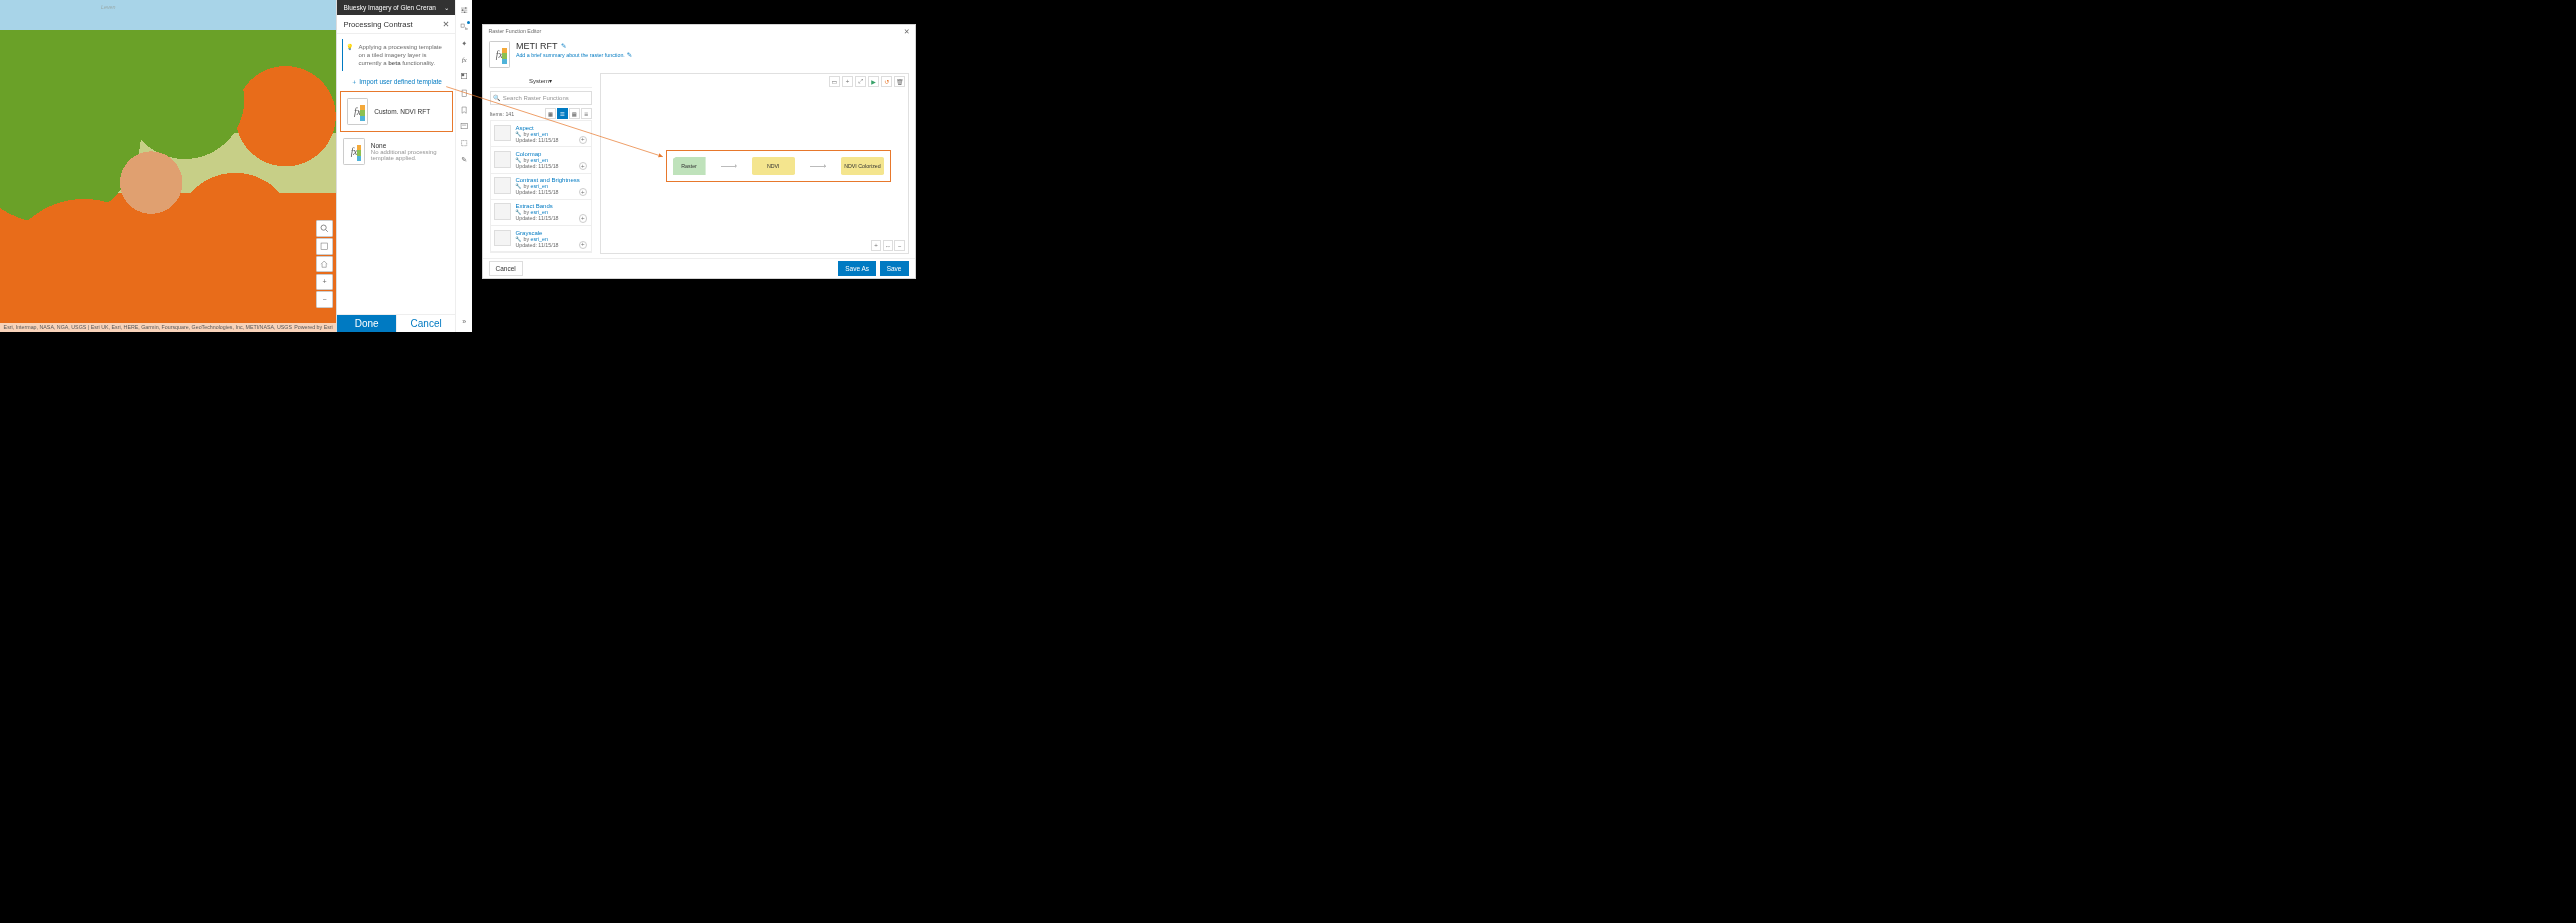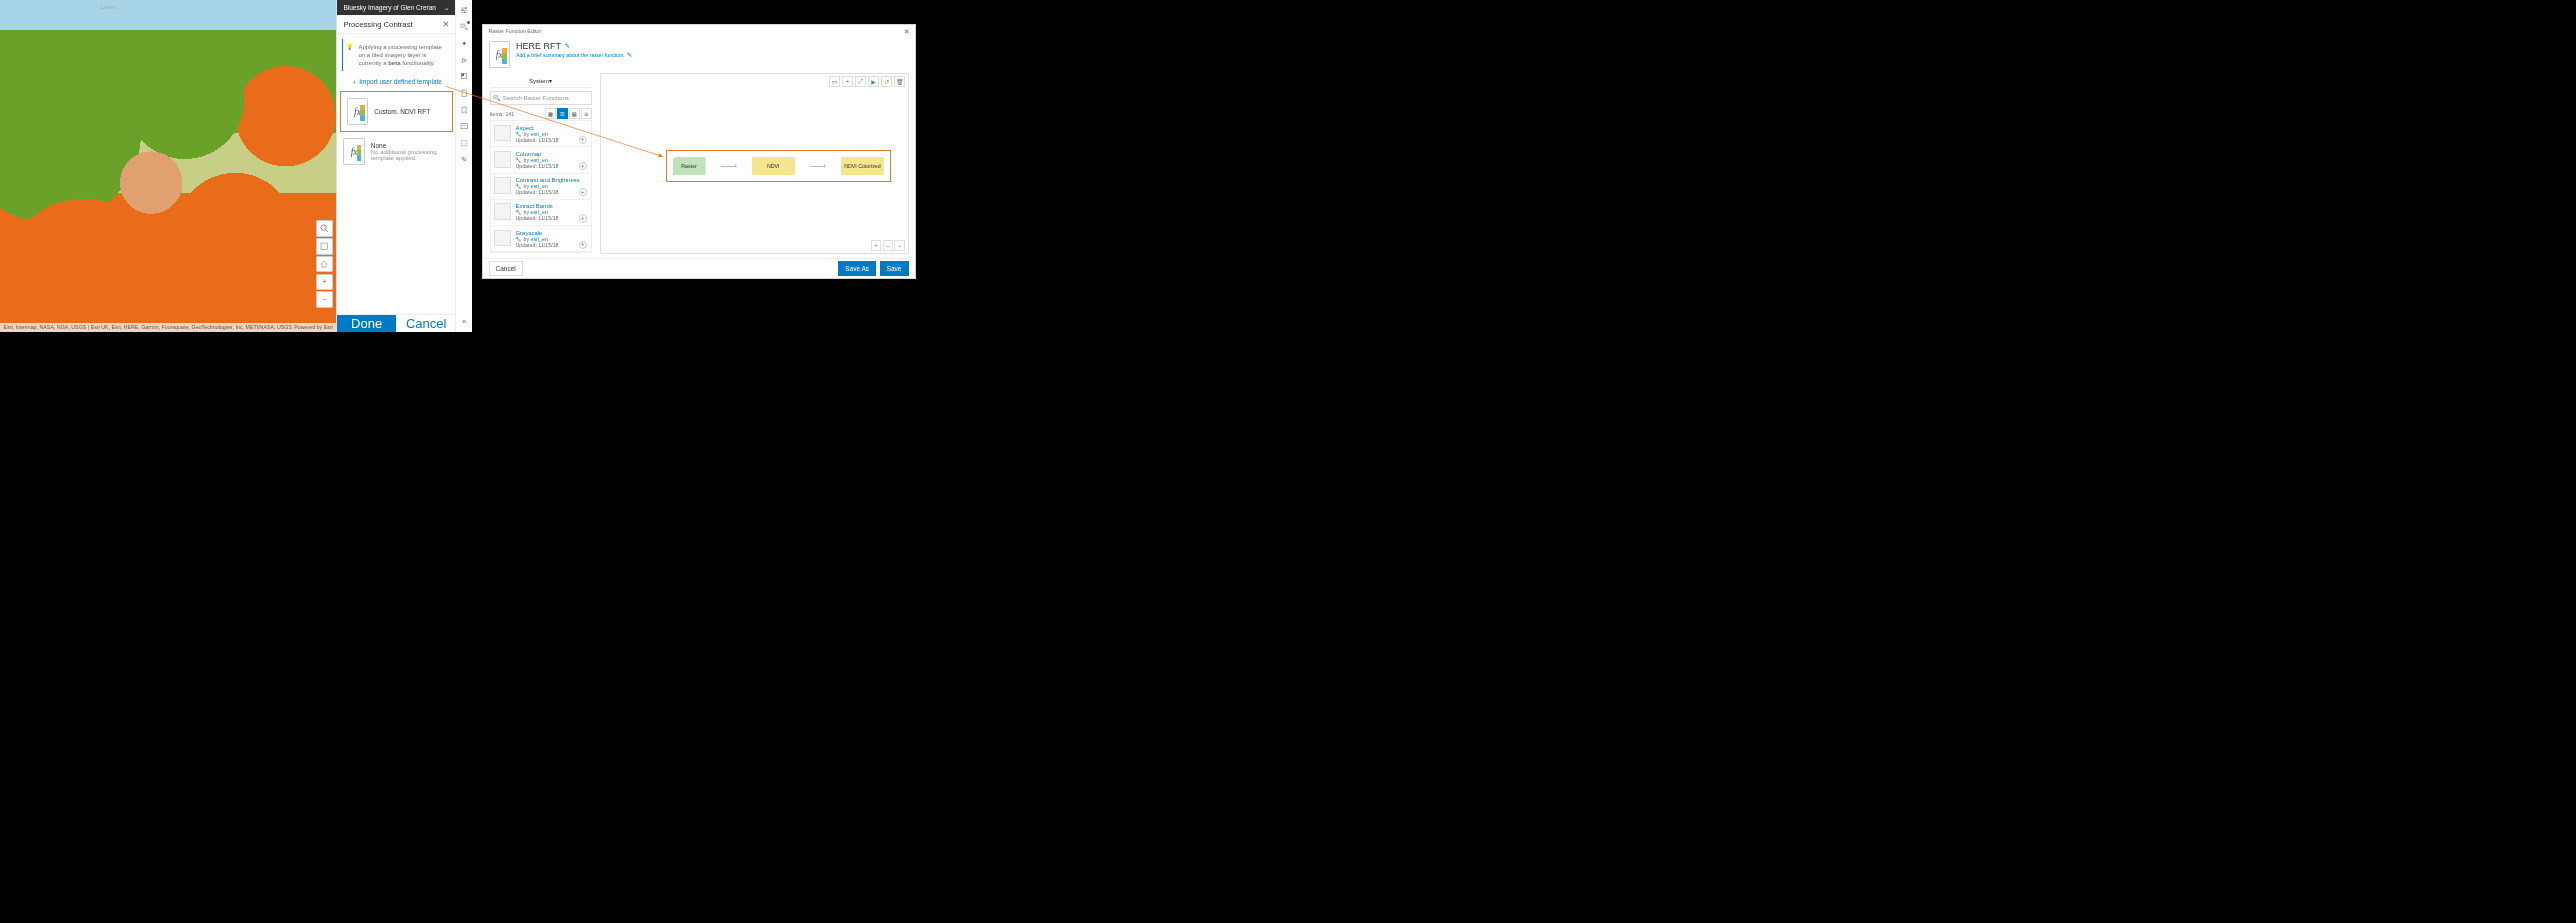--- a/index.html
+++ b/index.html
@@ -28,21 +28,21 @@
   .info-box{margin:4.7px;border-left:1.8px solid #007ac2;padding:3.6px 3.6px 3.6px 15.4px;position:relative;font-size:6px;color:#6a6a6a;line-height:1.35;}
   .info-box .bulb{position:absolute;left:3.6px;top:3.6px;color:#007ac2;}
   .import-link{text-align:center;color:#007ac2;font-size:6.5px;padding:2.4px 0 4.7px;cursor:pointer;}
   .tmpl{display:flex;gap:6px;padding:6px;border-bottom:none;}
   .tmpl.active{border:1.2px solid #e7782c;margin:0 2.4px;}
   .fx-icon{width:21.4px;height:27px;border:0.6px solid #ccc;border-radius:1.2px;display:flex;flex-direction:column;align-items:center;justify-content:center;font-style:italic;font-family:serif;font-size:9.5px;color:#555;position:relative;background:#fff;}
   .fx-icon::after{content:"";position:absolute;right:2.4px;top:6px;width:4.7px;height:15.4px;background:linear-gradient(#f4a93a 0 33%,#8cc051 33% 66%,#4fb3d9 66% 100%);}
   .tmpl-body{display:flex;flex-direction:column;justify-content:center;font-size:6.5px;color:#323232;}
   .tmpl-sub{color:#949494;font-size:6px;max-width:71px;}
   .panel-footer{margin-top:auto;border-top:0.6px solid #eee;display:flex;}
-  .panel-footer .btn{flex:1;height:16.6px;display:flex;align-items:center;justify-content:center;font-size:13px;cursor:pointer;}
+  .panel-footer .btn{flex:1;height:16.6px;display:flex;align-items:center;justify-content:center;font-size:10px;cursor:pointer;}
   .btn-primary{background:#007ac2;color:#fff;}
   .btn-secondary{background:#fff;color:#007ac2;border-left:0.6px solid #eee;}
   
   .rail{width:16.6px;background:#fff;border-left:0.6px solid #eee;display:flex;flex-direction:column;align-items:center;gap:3.6px;padding-top:3.6px;}
   .rail .ri{width:13px;height:13px;display:flex;align-items:center;justify-content:center;color:#6a6a6a;cursor:pointer;position:relative;}
   .rail .ri.badge::after{content:"";position:absolute;top:1.2px;right:1.2px;width:3px;height:3px;border-radius:50%;background:#007ac2;}
   .rail-bottom{margin-top:auto;margin-bottom:3.6px;}
   
   .right{flex:1;position:relative;background:#000;}
   .editor{position:absolute;top:24px;left:9.5px;width:434px;height:255px;background:#fff;border:0.6px solid #d4d4d4;display:flex;flex-direction:column;}
@@ -219,21 +219,21 @@
   <div class="right">
     <div class="editor">
       <div class="ed-top">
         <span class="ed-tb">Raster Function Editor</span>
         <span class="ed-close">✕</span>
       </div>
       <div class="ed-header">
         <div class="fx-icon">fx</div>
         <div>
           <div class="ed-title">
-            <span>HERE RFT</span>
+            <span>METI RFT</span>
             <span class="pencil">✎</span>
           </div>
           <div>
             <span class="ed-sub">Add a brief summary about the raster function.</span>
             <span class="pencil">✎</span>
           </div>
         </div>
       </div>
       <div class="ed-body">
 

